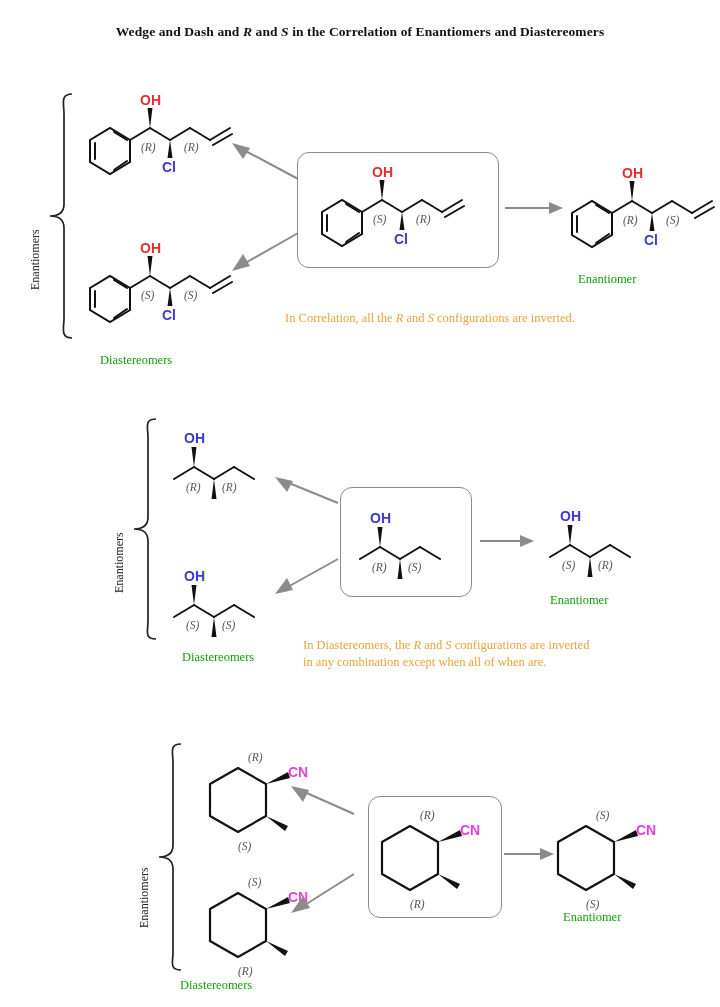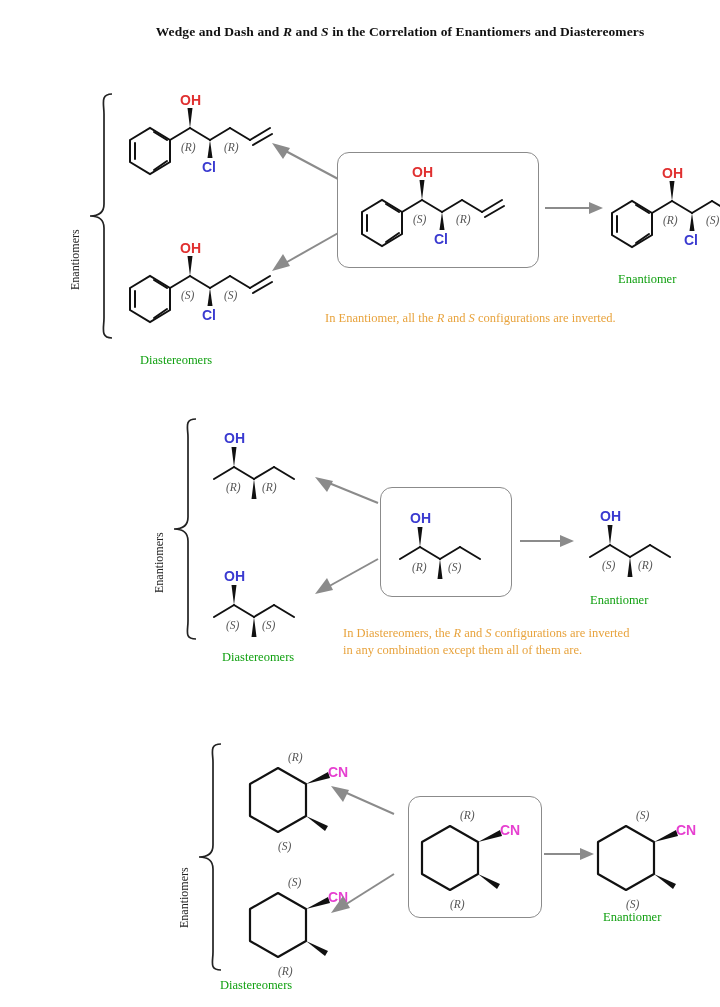--- a/index.html
+++ b/index.html
@@ -1,18 +1,18 @@
 <!DOCTYPE html>
 <html><head>
 <meta charset="utf-8">
 <style>
   html,body{margin:0;padding:0;background:#ffffff;}
   body{width:720px;height:1007px;position:relative;overflow:hidden;
        font-family:"Liberation Serif","DejaVu Serif",serif;color:#1a1a1a;}
-  .page{position:absolute;inset:0;margin-left:40px;}
+  .page{position:absolute;inset:0;}
 
   .title{position:absolute;left:0;top:24px;width:720px;text-align:center;
          font-weight:bold;font-size:13.5px;letter-spacing:.1px;color:#111;}
   .title i{font-style:italic;}
 
   .panel{position:absolute;left:0;width:720px;}
 
   
   .vlabel{position:absolute;transform-origin:left top;transform:rotate(-90deg);
           font-size:12px;color:#222;white-space:nowrap;}
@@ -157,21 +157,21 @@
         <polygon points="86,48 83.5,66 88.5,66" fill="#111"></polygon>
         <text class="atom atom-oh-red" x="56" y="13">OH</text>
         <text class="atom atom-cl" x="78" y="80">Cl</text>
         <text class="stereo" x="57" y="59">(R)</text>
         <text class="stereo" x="100" y="59">(S)</text>
       </svg>
     </div>
     <div class="greenlabel" style="left:578px;top:272px;">Enantiomer</div>
 
     <div class="orangetext" style="left:285px;top:310px;width:420px;">
-      <span>In Enantiomer, all the </span><i>R</i><span> and </span><i>S</i><span> configurations are inverted.</span>
+      <span>In Correlation, all the </span><i>R</i><span> and </span><i>S</i><span> configurations are inverted.</span>
     </div>
   </div>
 
   <div class="panel" style="top:395px;height:305px;">
 
     <div class="vlabel" style="left:112px;top:198px;">Enantiomers</div>
 
     <svg class="brace" style="left:130px;top:22px;" width="30" height="224" viewBox="0 0 30 224">
       <path d="M26 2 C14 2 18 11 18 20 L18 100 C18 110 10 112 4 112 C10 112 18 114 18 124 L18 204 C18 214 14 222 26 222" fill="none" stroke="#222" stroke-width="1.7"></path>
     </svg>
@@ -251,23 +251,23 @@
         </g>
         <polygon points="30,50 27.5,30 32.5,30" fill="#111"></polygon>
         <polygon points="50,62 47.5,82 52.5,82" fill="#111"></polygon>
         <text class="atom atom-oh-blue" x="20" y="26">OH</text>
         <text class="stereo" x="22" y="74">(S)</text>
         <text class="stereo" x="58" y="74">(R)</text>
       </svg>
     </div>
     <div class="greenlabel" style="left:550px;top:198px;">Enantiomer</div>
 
-    <div class="orangetext" style="left:303px;top:230px;width:410px;">
+    <div class="orangetext" style="left:303px;top:242px;width:410px;">
       <span>In Diastereomers, the </span><i>R</i><span> and </span><i>S</i><span> configurations are inverted</span><br>
-      <span>in any combination except them all of them are.</span>
+      <span>in any combination except when all of when are.</span>
     </div>
   </div>
 
   <div class="panel" style="top:718px;height:289px;">
 
     <div class="vlabel" style="left:137px;top:210px;">Enantiomers</div>
 
     <svg class="brace" style="left:155px;top:24px;" width="30" height="230" viewBox="0 0 30 230">
       <path d="M26 2 C14 2 18 11 18 20 L18 103 C18 113 10 115 4 115 C10 115 18 117 18 127 L18 210 C18 220 14 228 26 228" fill="none" stroke="#222" stroke-width="1.7"></path>
     </svg>

